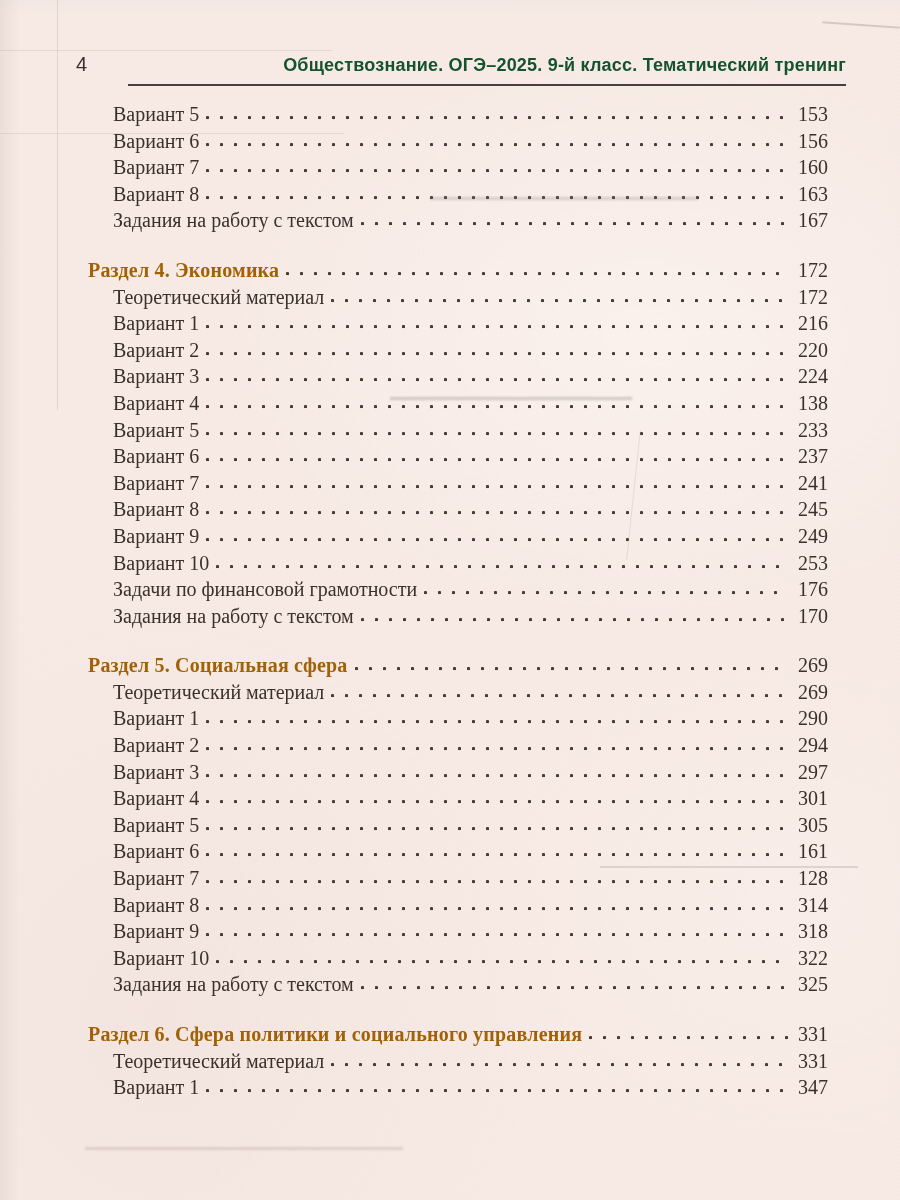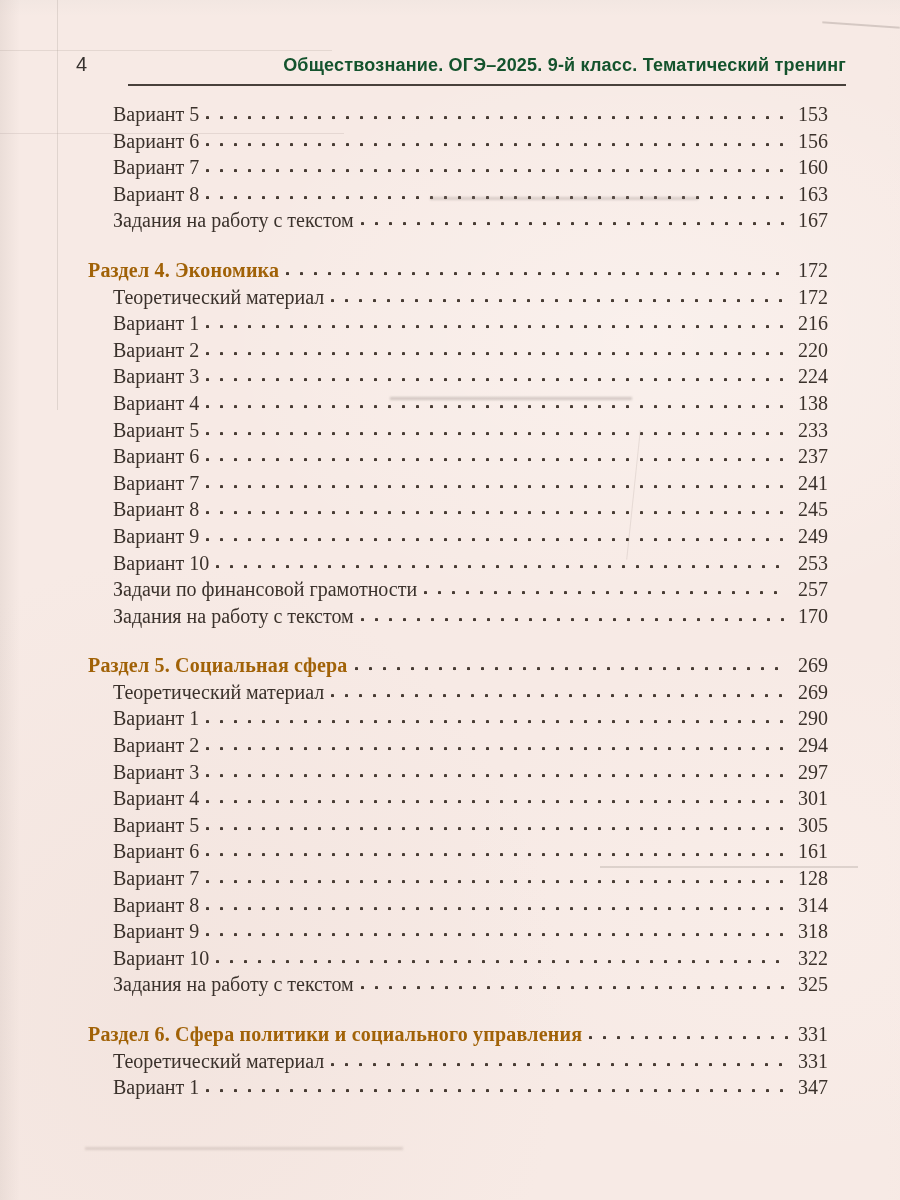--- a/index.html
+++ b/index.html
@@ -182,21 +182,21 @@
     <span class="pg">249</span>
   </div>
       <div class="row entry">
     <span class="lbl">Вариант 10</span>
     <span class="leader"></span>
     <span class="pg">253</span>
   </div>
       <div class="row entry">
     <span class="lbl">Задачи по финансовой грамотности</span>
     <span class="leader"></span>
-    <span class="pg">257</span>
+    <span class="pg">176</span>
   </div>
       <div class="row entry">
     <span class="lbl">Задания на работу с текстом</span>
     <span class="leader"></span>
     <span class="pg">170</span>
   </div>
       <div class="row section">
     <span class="lbl">Раздел 5. Социальная сфера</span>
     <span class="leader"></span>
     <span class="pg">269</span>

